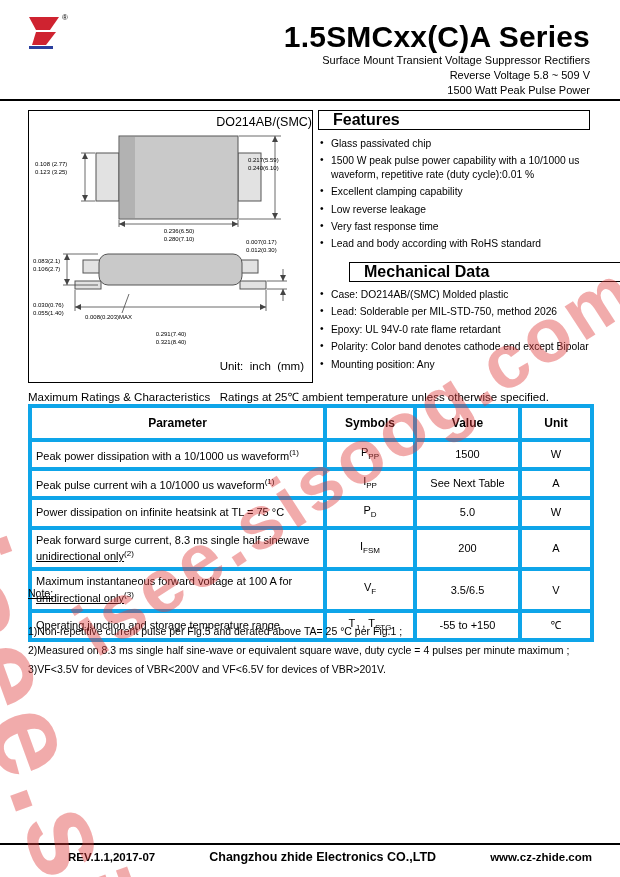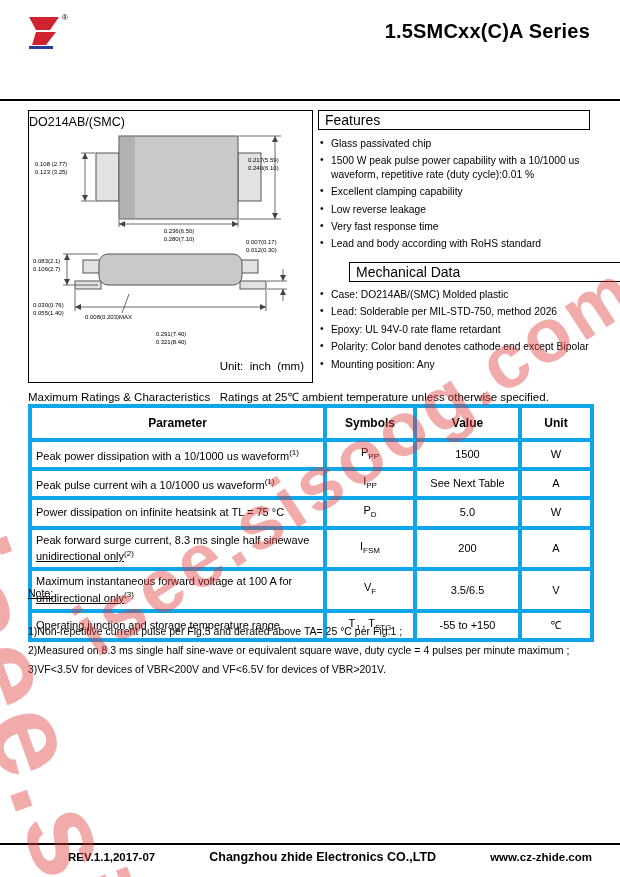--- a/index.html
+++ b/index.html
@@ -2,39 +2,39 @@
 <html><head>
 <meta charset="utf-8">
 <style>
   html,body{margin:0;padding:0;background:#fff;}
   .page{position:relative;width:620px;height:877px;background:#fff;overflow:hidden;
         font-family:"Liberation Sans",sans-serif;color:#000;}
 
   
   .logo{position:absolute;left:26px;top:15px;width:42px;height:36px;}
   .reg-mark{position:absolute;left:62px;top:13px;font-size:8px;}
-  .page-title{position:absolute;right:30px;top:20px;font-size:20px;font-weight:bold;letter-spacing:.2px;}
+  .page-title{position:absolute;right:30px;top:20px;font-size:30px;font-weight:bold;letter-spacing:.2px;}
   .subtitle{position:absolute;right:30px;top:53px;text-align:right;font-size:11px;line-height:15px;}
   .header-rule{position:absolute;left:0;top:99px;width:620px;border-top:2px solid #000;}
 
   
   .pkg-box{position:absolute;left:28px;top:110px;width:283px;height:271px;border:1px solid #000;}
-  .pkg-title{position:absolute;left:0;right:0;top:4px;text-align:left;font-size:12.5px;}
+  .pkg-title{position:absolute;left:0;right:0;top:4px;text-align:right;font-size:12.5px;}
   .pkg-svg{position:absolute;left:0;top:0;width:283px;height:271px;}
   .body-shape{fill:#c9c9c9;stroke:#555;stroke-width:1;}
   .lead-shape{fill:#e2e2e2;stroke:#555;stroke-width:1;}
   .band-shape{fill:#b2b2b2;}
   .dim-line{stroke:#444;stroke-width:.8;fill:none;}
   .dim-labels{position:absolute;inset:0;}
   .dim-label{position:absolute;font-size:6px;line-height:7.5px;white-space:nowrap;}
   .unit-label{position:absolute;right:8px;bottom:10px;font-size:11.5px;white-space:pre;text-align:center;}
 
   
   .sec-header{position:absolute;left:318px;width:272px;height:20px;border:1px solid #000;box-sizing:border-box;
-              font-weight:normal;font-size:14px;line-height:18px;padding-left:6px;}
+              font-weight:bold;font-size:16px;line-height:18px;padding-left:14px;}
   .features-header{top:110px;}
   .mech-header{top:262px;margin-left:31px;}
   .bullet-list{position:absolute;left:320px;width:276px;font-size:10.3px;}
   .features-list{top:137px;}
   .mech-list{top:288px;}
   .bullet-item{display:flex;margin-bottom:4px;}
   .bullet{width:11px;flex:none;}
   .bullet-text{flex:1;line-height:13.4px;}
 
   
@@ -71,20 +71,25 @@
 
 <div class="page">
 
   <svg class="logo" viewBox="0 0 42 36">
     <polygon points="3,2 33,2 24,15 10,15" fill="#cf2330"></polygon>
     <polygon points="10,17 30,17 20,30 6,30" fill="#cf2330"></polygon>
     <rect x="3" y="31" width="24" height="3" fill="#2a3f9d"></rect>
   </svg>
   <div class="reg-mark">®</div>
   <div class="page-title">1.5SMCxx(C)A Series</div>
+  <div class="subtitle">
+      <div>Surface Mount Transient Voltage Suppressor Rectifiers</div>
+      <div>Reverse Voltage 5.8 ~ 509 V</div>
+      <div>1500 Watt Peak Pulse Power</div>
+    </div>
   <div class="header-rule"></div>
 
   <div class="pkg-box">
     <svg class="pkg-svg" viewBox="0 0 283 271">
       <defs>
         <marker id="arrE" markerWidth="8" markerHeight="8" refX="6" refY="3" orient="auto" markerUnits="userSpaceOnUse">
           <path d="M0,0 L6,3 L0,6 Z" fill="#444"></path>
         </marker>
         <marker id="arrS" markerWidth="8" markerHeight="8" refX="0" refY="3" orient="auto" markerUnits="userSpaceOnUse">
           <path d="M6,0 L0,3 L6,6 Z" fill="#444"></path>

